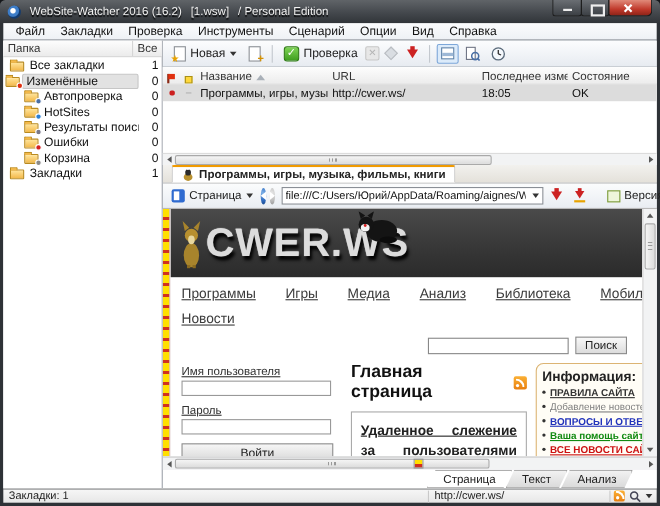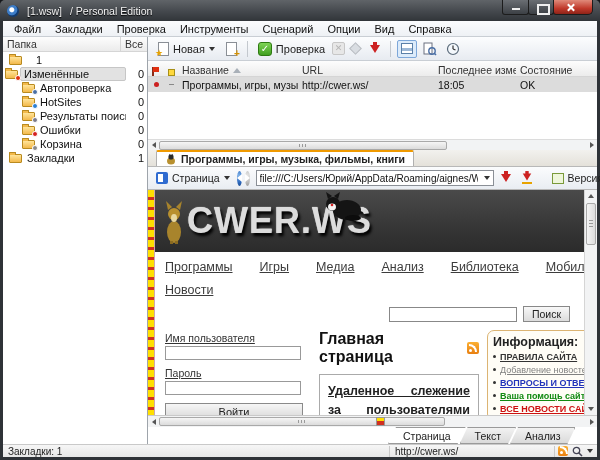--- a/index.html
+++ b/index.html
@@ -213,20 +213,21 @@
   .sb-icons { width:42px; flex:0 0 auto; display:flex; align-items:center; gap:4px; justify-content:flex-end; padding-right:4px; }
   .rss.small { width:10px; height:10px; }
 </style>
 </head>
 <body>
 
 <div class="win">
 
   <div class="titlebar">
     <div class="app-icon"></div>
+    <span class="title-seg">WebSite-Watcher 2016 (16.2)</span>
     <span class="title-seg">[1.wsw]</span>
     <span class="title-seg">/ Personal Edition</span>
     <div class="winbtns">
       <div class="wbtn min"></div>
       <div class="wbtn max"></div>
       <div class="wbtn close"></div>
     </div>
   </div>
 
   <div class="menubar">
@@ -245,20 +246,21 @@
     <div class="leftpanel">
       <div class="lp-header">
         <div class="h1">Папка</div>
         <div class="h2">Все</div>
       </div>
       <div class="tree">
           <div class="trow" style="padding-left: 4px;">
             <div class="fldwrap">
               <div class="fld"></div>
             </div>
+            <span class="lbl">Все закладки</span>
             <span class="cnt">1</span>
           </div>
           <div class="trow sel" style="">
             <div class="fldwrap">
               <div class="fld"></div>
               <div class="fbadge" style="background: rgb(224, 48, 16);"></div>
             </div>
             <span class="lbl">Изменённые</span>
             <span class="cnt">0</span>
           </div>

